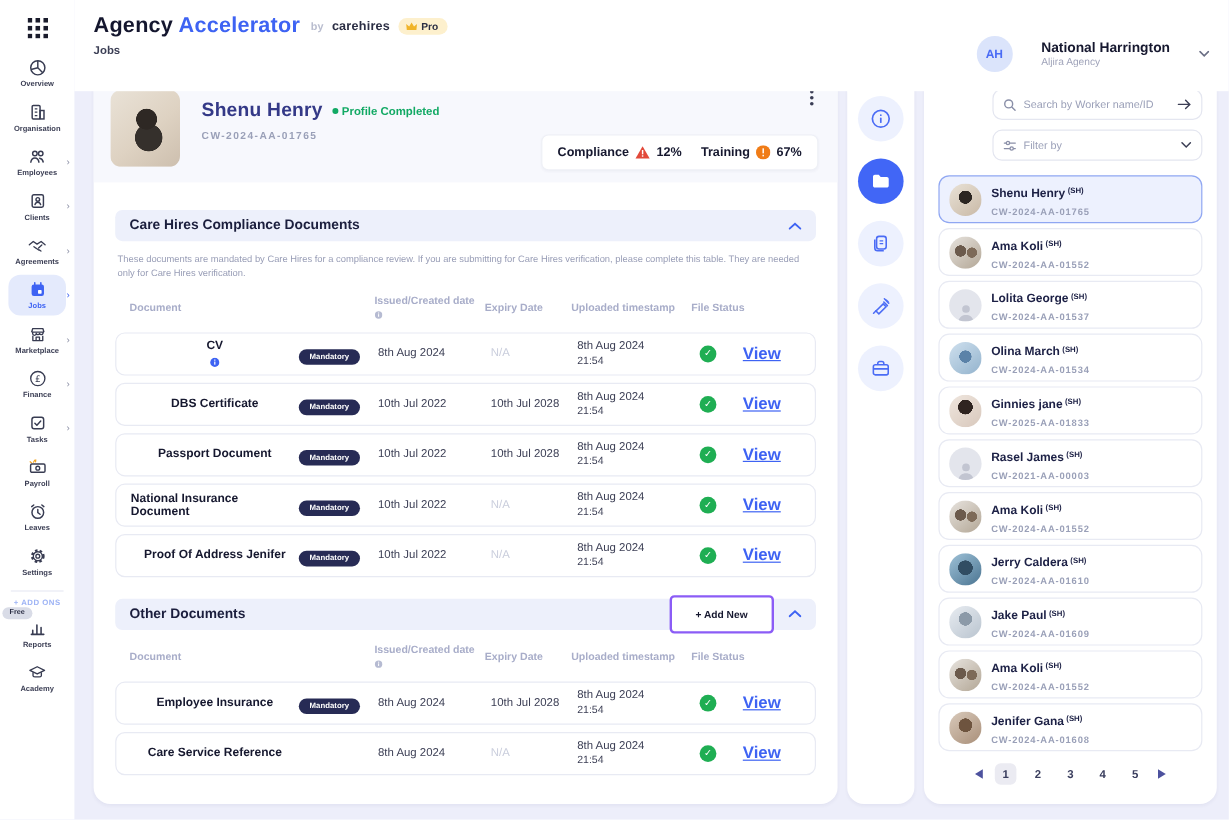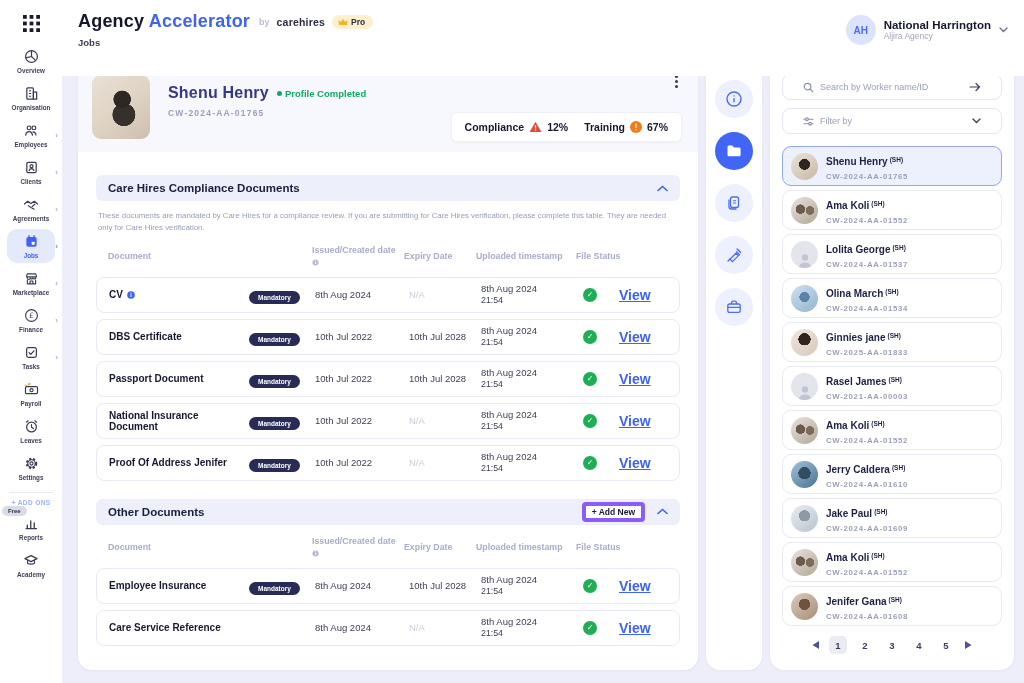--- a/index.html
+++ b/index.html
@@ -10,21 +10,21 @@
   
   .topbar { position:absolute; left:62px; top:0; right:0; height:76px; background:#fff; z-index:2; }
   .title-wrap { position:absolute; left:16px; top:11px; display:flex; align-items:center; gap:7px; }
   .app-title { font-size:18px; font-weight:700; letter-spacing:.2px; }
   .app-title .t1 { color:#14162e; }
   .app-title .t2 { color:#3e63f3; }
   .byline { font-size:9px; color:#b9bdcf; font-weight:600; margin-left:2px; }
   .brand { font-size:10.5px; color:#2b2e44; font-weight:700; letter-spacing:.2px; }
   .pro-badge { display:flex; align-items:center; gap:3px; background:#fdf0cd; border-radius:9px; padding:2px 8px 2px 6px; font-size:8.5px; font-weight:700; color:#2b2e44; }
   .breadcrumb { position:absolute; left:16px; top:37px; font-size:9.5px; font-weight:600; color:#3c3f55; }
-  .user-wrap { position:absolute; right:16px; top:15px; display:flex; align-items:center; gap:8px; }
+  .user-wrap { position:absolute; right:16px; top:30px; display:flex; align-items:center; gap:24px; }
   .avatar-initials { width:30px; height:30px; border-radius:50%; background:#dbe4fb; color:#4b6cf5; font-size:10px; font-weight:700; display:flex; align-items:center; justify-content:center; }
   .user-name { font-size:11.5px; font-weight:700; color:#16182f; }
   .user-org { font-size:8.5px; color:#a0a4ba; margin-top:0; }
 
   
   .sidebar { position:absolute; left:0; top:0; width:62px; height:683px; background:#fff; z-index:3; }
   .grid-btn { margin:13px auto 10px; width:20px; height:20px; display:flex; align-items:center; justify-content:center; cursor:pointer; }
   .nav-item { position:relative; width:62px; height:36px; display:flex; flex-direction:column; align-items:center; justify-content:center; margin-bottom:1px; cursor:pointer; }
   .nav-item .pill { position:absolute; left:7px; right:7px; top:1px; bottom:1px; border-radius:10px; background:transparent; }
   .nav-item.active .pill { background:#e4eafc; }
@@ -52,42 +52,42 @@
   .kebab { position:absolute; right:14px; top:10px; width:16px; height:18px; display:flex; flex-direction:column; align-items:center; justify-content:center; gap:2px; cursor:pointer; }
   .kebab i { width:3px; height:3px; border-radius:50%; background:#3a3d55; }
   .metrics-box { position:absolute; right:16px; bottom:10px; background:#fff; border:1px solid #eef0f6; border-radius:6px; display:flex; align-items:center; gap:16px; padding:8px 13px; box-shadow:0 1px 2px rgba(40,44,90,.04); }
   .metric { display:flex; align-items:center; gap:5px; font-size:10.5px; font-weight:700; color:#16182f; }
   .metric .val { font-weight:600; }
 
   .section { margin:0 18px; }
   .section.first { margin-top:23px; }
   .sec-head { height:26px; background:#edf0fb; border-radius:6px; display:flex; align-items:center; padding:0 12px; }
   .sec-title { font-size:11.5px; font-weight:700; color:#1b1e3d; flex:1; }
-  .addnew-btn { background:#fff; border:4px solid #8b5cf6; border-radius:4px; height:20px; padding:0 6px; font-size:8.5px; font-weight:700; color:#16182f; display:flex; align-items:center; margin-right:12px; cursor:pointer; }
+  .addnew-btn { background:#fff; border:2px solid #8b5cf6; border-radius:4px; height:32px; padding:0 20px; font-size:8.5px; font-weight:700; color:#16182f; display:flex; align-items:center; margin-right:12px; cursor:pointer; }
   .sec-desc { font-size:7.8px; color:#989db6; line-height:1.55; margin:9px 2px 0; max-width:575px; }
   .thead { display:grid; grid-template-columns:204px 92px 72px 100px 88px; padding:0 12px; margin:11px 0 8px; color:#a8adc9; font-size:8.8px; font-weight:700; line-height:1.35; align-items:center; }
   .trow { display:grid; grid-template-columns:140px 66px 94px 72px 102px 36px 46px; align-items:center; height:36px; border:1px solid #e8eaf3; border-radius:8px; margin-bottom:6px; padding:0 12px; background:#fff; }
-  .doc-name { font-size:10px; font-weight:700; color:#16182f; display:flex; align-items:center; gap:4px; }
+  .doc-name { font-size:10px; font-weight:700; color:#16182f; display:flex; align-items:center; gap:4px;flex-direction:column; }
   .badge { display:inline-block; background:#272b55; color:#fff; font-size:6.5px; font-weight:700; border-radius:999px; padding:3px 9px; }
   .cell-date { font-size:9.5px; color:#3c3f55; }
   .cell-date.na { color:#c9cddc; }
   .cell-up { font-size:9.5px; color:#3c3f55; line-height:1.25; }
   .cell-up .t { display:block; font-size:8.8px; }
   .check { width:14px; height:14px; border-radius:50%; background:#1fae53; color:#fff; font-size:8px; display:flex; align-items:center; justify-content:center; font-family:"DejaVu Sans",sans-serif; }
   .view-link { font-size:14px; font-weight:700; color:#3e63f3; text-decoration:underline; cursor:pointer;text-align:center; }
   .sec-gap { height:12px; }
 
   
   .strip { position:absolute; left:706px; top:62px; width:56px; height:608px; background:#fff; border-radius:14px; box-shadow:0 1px 3px rgba(40,44,90,.05); display:flex; flex-direction:column; align-items:center; padding-top:18px; gap:14px; }
   .strip-btn { width:38px; height:38px; border-radius:50%; background:#edf1fe; display:flex; align-items:center; justify-content:center; cursor:pointer; }
   .strip-btn.active { background:#4166f6; }
 
   
   .rpanel { position:absolute; left:770px; top:62px; width:244px; height:608px; background:#fff; border-radius:14px; box-shadow:0 1px 3px rgba(40,44,90,.05); padding:12px; }
-  .search-box, .filter-box { height:26px; border:1px solid #e4e6f0; border-radius:8px; display:flex; align-items:center; padding:0 20px; gap:6px; }
+  .search-box, .filter-box { height:26px; border:1px solid #e4e6f0; border-radius:8px; display:flex; align-items:center; padding:0 8px; gap:6px;margin-left:45px; }
   .filter-box { margin-top:8px; }
   .search-box input { border:none; outline:none; flex:1; font-size:9px; color:#3c3f55; font-family:inherit; background:transparent; }
   .search-box input::placeholder { color:#9ba0b8; }
   .filter-label { flex:1; font-size:9px; color:#9ba0b8; }
   .wlist { margin-top:12px; }
   .witem { height:40px; border:1px solid #e8eaf3; border-radius:9px; display:flex; align-items:center; gap:8px; padding:0 8px; margin-bottom:4px; cursor:pointer; background:#fff; }
   .witem.selected { background:#edf1fe; border-color:#90a7f2; }
   .wavatar { width:27px; height:27px; border-radius:50%; flex:none; }
   .wname { font-size:10px; font-weight:700; color:#1c2045; }
   .wtag { font-size:6.5px; font-weight:700; color:#1c2045; vertical-align:3px; margin-left:2px; }

